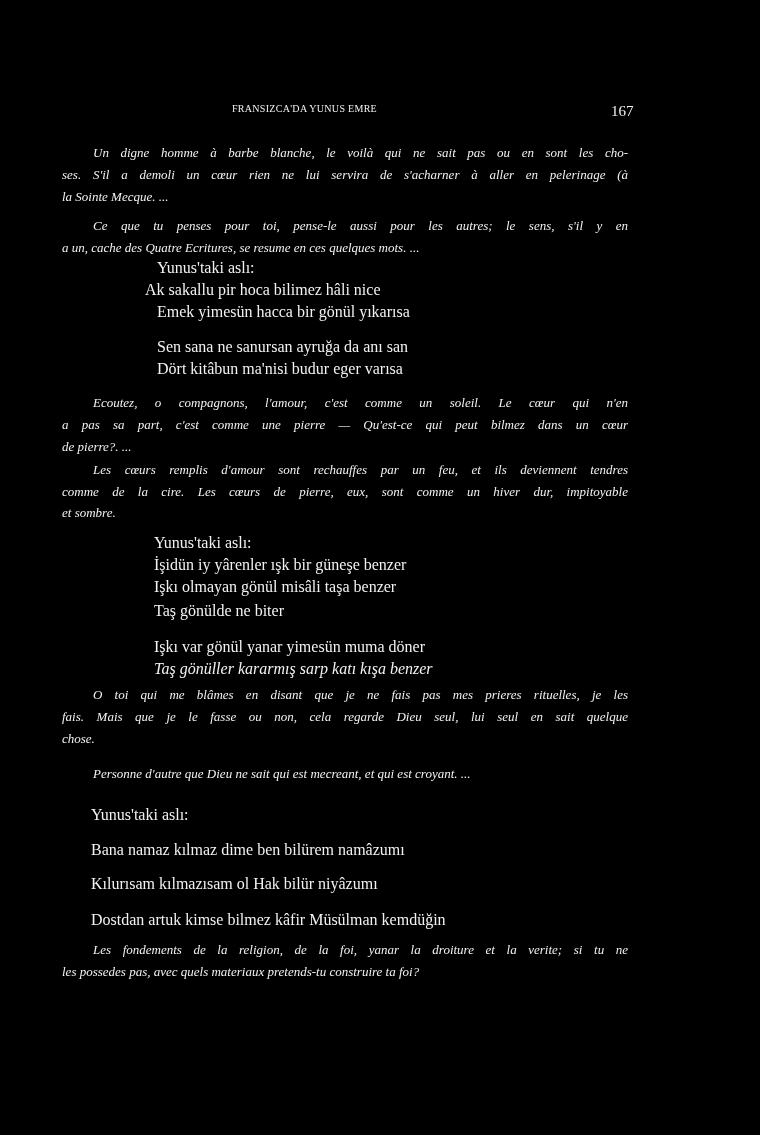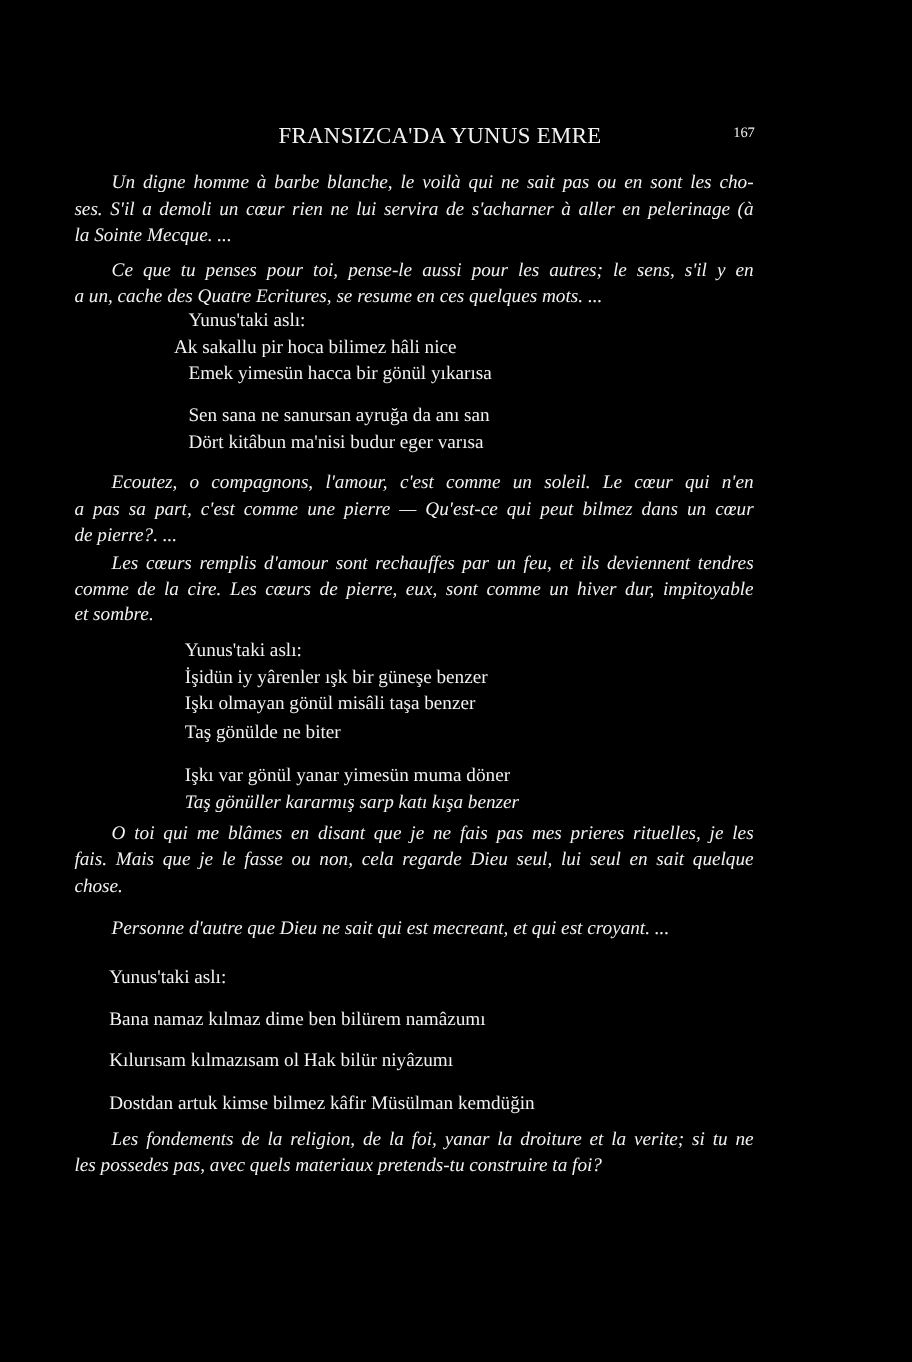--- a/index.html
+++ b/index.html
@@ -7,33 +7,33 @@
       width: 760px; height: 1135px;
       background: #000000;
       color: #f2f2f2;
       position: relative;
       overflow: hidden;
       font-family: "Liberation Serif", "DejaVu Serif", serif;
     }
     .abs { position: absolute; white-space: nowrap; }
     .header-title {
       left: 232px; top: 103px;
-      font-size: 19px; letter-spacing: 0.3px;
+      font-size: 10px; letter-spacing: 0.3px;
     }
     .page-number {
-      left: 611px; top: 103px; font-size: 12px;
+      left: 611px; top: 103px; font-size: 15px;
     }
     .line {
       position: absolute; white-space: nowrap;
       font-size: 16px; line-height: 20px;
     }
     .it {
       font-style: italic;
       font-family: "Liberation Serif", "DejaVu Serif", serif;
-      font-size: 16px;
+      font-size: 13px;
     }
     .just {
       text-align: justify; text-align-last: justify;
       white-space: normal;
     }
     .verse { font-size: 16px; }
   </style>
 </head>
 <body>
 

